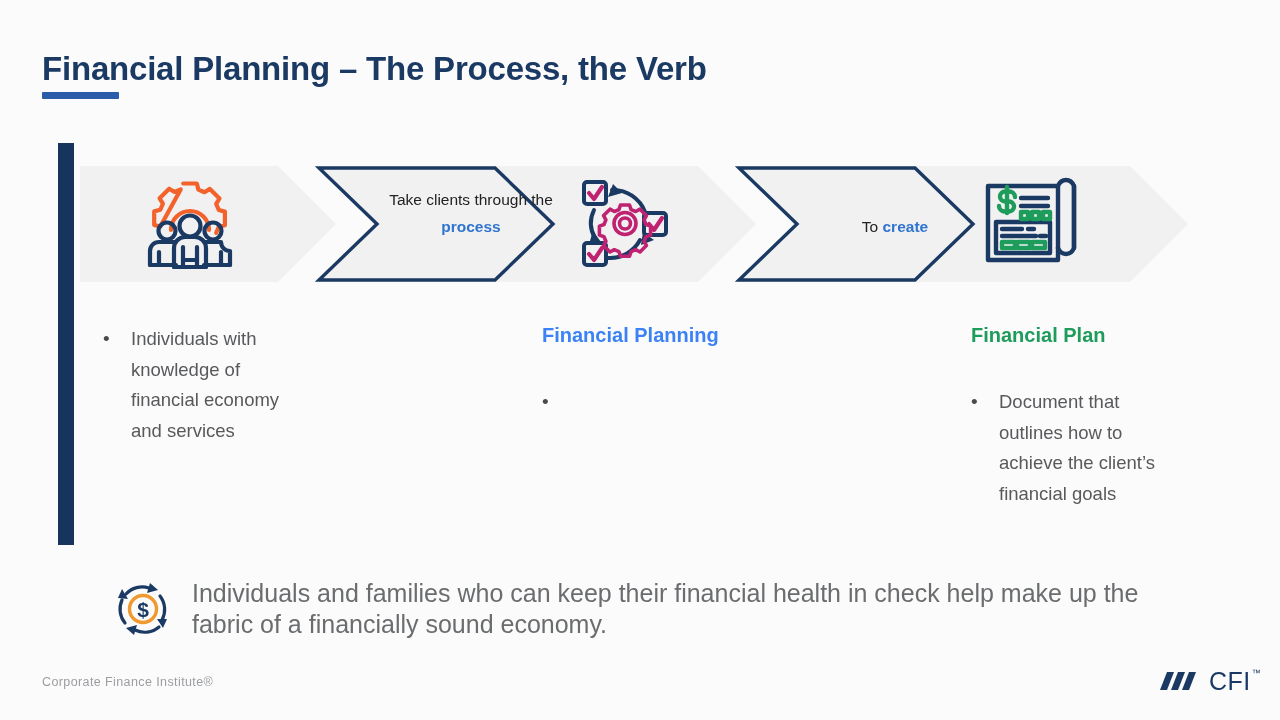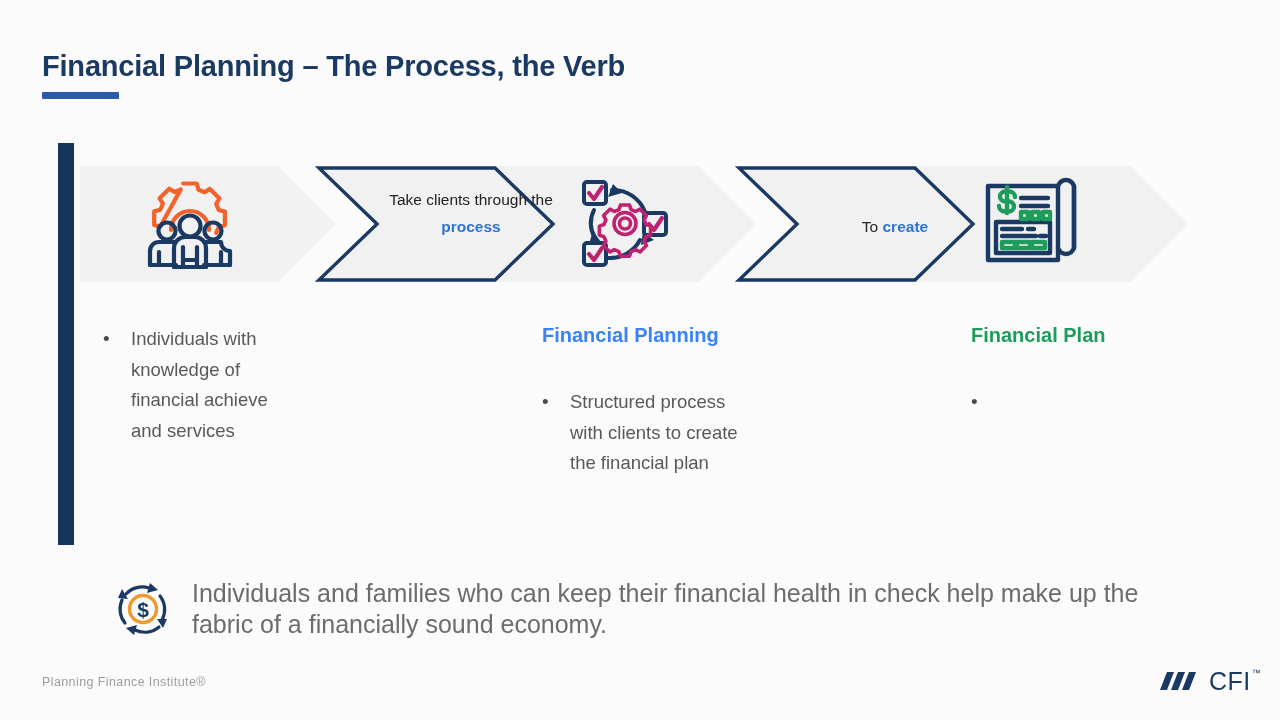--- a/index.html
+++ b/index.html
@@ -7,21 +7,21 @@
     width:1280px;height:720px;overflow:hidden;
     background:#fbfbfc;
     font-family:"Liberation Sans","DejaVu Sans",sans-serif;
     position:relative;
   }
   .slide{position:absolute;inset:0;}
 
   
   .title{
     position:absolute;left:42px;top:50px;
-    font-size:29px;font-weight:bold;color:#1b3a63;
+    font-size:33px;font-weight:bold;color:#1b3a63;
     letter-spacing:-0.2px;white-space:nowrap;
   }
   .title-rule{
     position:absolute;left:42px;top:92px;width:77px;height:7px;
     background:#2a5caa;border-radius:1px;
   }
 
   
   .accent-bar{
     position:absolute;left:58px;top:143px;width:16px;height:402px;
@@ -217,39 +217,40 @@
         </g>
       </svg>
     </div>
   </div>
 
   <div class="col col-1">
     <div class="bullet-row">
       <div class="bullet-dot">•</div>
       <div class="bullet-text">Individuals with
 knowledge of
-financial achieve
+financial economy
 and services</div>
     </div>
   </div>
 
   <div class="col col-2">
     <div class="col-head c-magenta">Financial Planning</div>
     <div class="bullet-row">
       <div class="bullet-dot">•</div>
-      <div class="bullet-text">Structured process
-with clients to create
-the financial plan</div>
     </div>
   </div>
 
   <div class="col col-3">
     <div class="col-head c-green">Financial Plan</div>
     <div class="bullet-row">
       <div class="bullet-dot">•</div>
+      <div class="bullet-text">Document that
+outlines how to
+achieve the client’s
+financial goals</div>
     </div>
   </div>
 
   <div class="note">
     <div class="note-icon">
       <svg width="62" height="62" viewBox="0 0 62 62">
         <g fill="none" stroke="#1b3a63" stroke-width="3.2" stroke-linecap="round">
           <path d="M14,16 a22,22 0 0 1 23,-6"></path>
           <path d="M48,18 a22,22 0 0 1 2,24"></path>
           <path d="M47,49 a22,22 0 0 1 -24,3"></path>
@@ -261,21 +262,21 @@
           <path d="M22,57 l3,-10 -11,3 Z"></path>
           <path d="M6,20 l10,1 -6,-10 Z"></path>
         </g>
         <circle cx="31" cy="31" r="13.5" fill="none" stroke="#f0992e" stroke-width="3.4"></circle>
         <text x="31" y="39" text-anchor="middle" font-family="Liberation Sans, sans-serif" font-size="21" font-weight="bold" fill="#1b3a63">$</text>
       </svg>
     </div>
     <div class="note-text">Individuals and families who can keep their financial health in check help make up the fabric of a financially sound economy.</div>
   </div>
 
-  <div class="footer-left">Planning Finance Institute®</div>
+  <div class="footer-left">Corporate Finance Institute®</div>
   <div class="footer-logo">
     <svg width="46" height="26" viewBox="0 0 46 26">
       <g fill="#1b3a63">
         <path d="M9,4 h7 l-7,18 h-7 Z"></path>
         <path d="M20,4 h7 l-7,18 h-7 Z"></path>
         <path d="M31,4 h7 l-7,18 h-7 Z"></path>
       </g>
     </svg>
     <div class="logo-word"><span>CFI</span><span class="logo-tm">™</span></div>
   </div>

